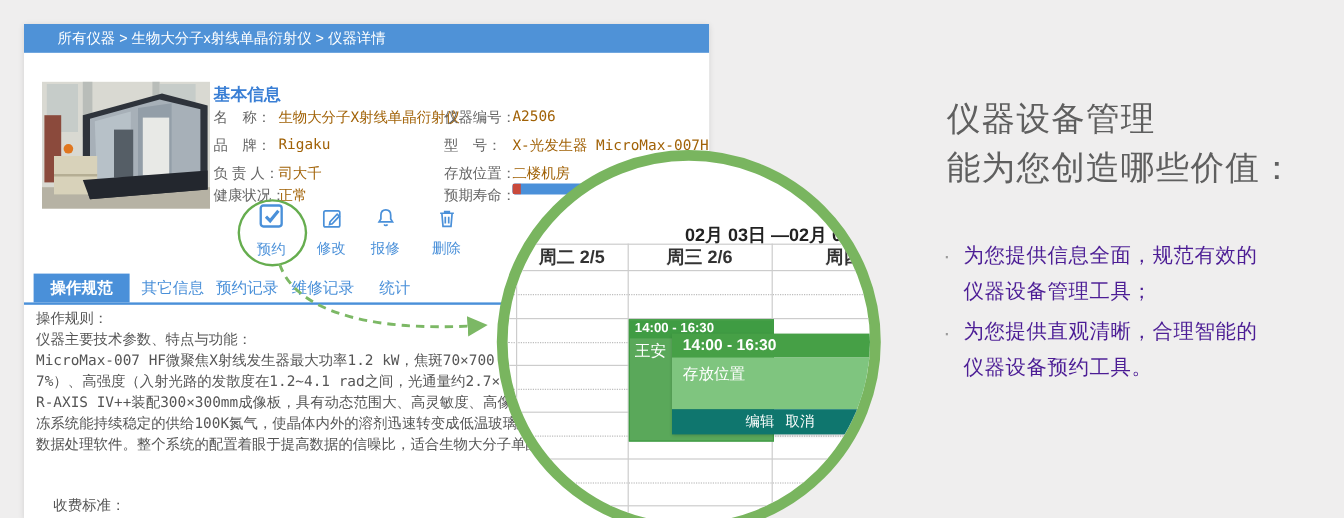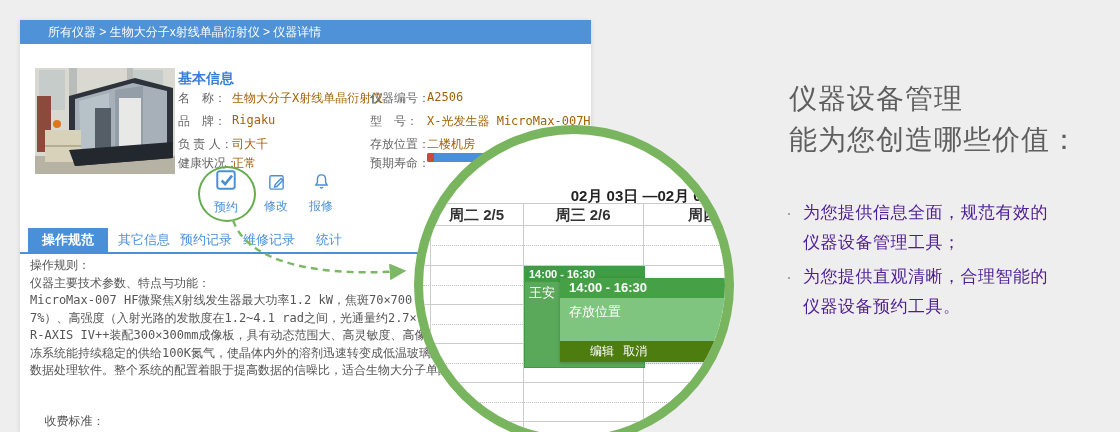--- a/index.html
+++ b/index.html
@@ -52,21 +52,21 @@
            font-size:15px;font-weight:bold;color:#333;white-space:nowrap;}
 
   .event{position:absolute;left:101px;top:132px;width:121px;height:102px;background:#5aa85a;
          border:1px solid #3f9c43;box-sizing:border-box;z-index:2;}
   .event .time{height:15px;line-height:15px;background:#3f9c43;color:#fff;font-size:11px;font-weight:bold;padding-left:4px;white-space:nowrap;}
   .event .who{color:#fff;font-size:13px;padding:2px 4px;}
 
   .popup{position:absolute;left:137px;top:144px;width:172px;z-index:3;box-shadow:0 1px 3px rgba(0,0,0,.2);}
   .popup .p-head{height:20px;line-height:20px;background:#46a046;color:#fff;font-size:13px;font-weight:bold;padding-left:9px;white-space:nowrap;}
   .popup .p-body{height:43px;background:#7fc57f;color:#fff;font-size:13px;padding:5px 9px;box-sizing:border-box;}
-  .popup .p-foot{height:21px;line-height:21px;background:#4d7c0f;color:#fff;font-size:12px;text-align:left;padding-right:22px;white-space:nowrap;padding-left:24px;}
+  .popup .p-foot{height:21px;line-height:21px;background:#0f766e;color:#fff;font-size:12px;text-align:center;padding-right:22px;white-space:nowrap;padding-left:24px;}
   .popup .p-foot span{cursor:pointer;margin-left:6px;}
 
   
   .arrow{position:absolute;left:218px;top:208px;z-index:4;}
 
   
   .mk-head{position:absolute;left:789px;top:78px;font-size:28px;line-height:41px;color:#5f5f5f;
            font-weight:300;letter-spacing:1px;white-space:nowrap;}
   .mk-list{position:absolute;left:786px;top:198px;width:330px;}
   .mk-item{display:flex;margin-bottom:4px;}
@@ -149,20 +149,30 @@
     </div>
     <div class="act" style="left:277px;top:152px">
       <span>
         <svg width="19" height="19" viewBox="0 0 20 20" fill="none" stroke="#4a90d9" stroke-width="1.5">
           <path d="M10 3c-2.8 0-4.3 2-4.3 4.8V11l-1.6 2.6h11.8L14.3 11V7.8C14.3 5 12.8 3 10 3z"></path>
           <path d="M8.6 15.8a1.5 1.5 0 0 0 2.8 0"></path>
         </svg>
       </span>
       <span class="lbl">报修</span>
     </div>
+    <div class="act" style="left:328px;top:152px">
+      <span>
+        <svg width="19" height="19" viewBox="0 0 20 20" fill="none" stroke="#4a90d9" stroke-width="1.5">
+          <path d="M4 6h12M8 6V4.5h4V6"></path>
+            <path d="M5.5 6l1 11.5h7L14.5 6"></path>
+            <path d="M8.5 9v6M11.5 9v6"></path>
+        </svg>
+      </span>
+      <span class="lbl">删除</span>
+    </div>
 
     <div class="tabs">
       <div class="tab active" style="left:8px;width:80px">操作规范</div>
       <div class="tab" style="left:98px">其它信息</div>
       <div class="tab" style="left:160px">预约记录</div>
       <div class="tab" style="left:223px">维修记录</div>
       <div class="tab" style="left:296px">统计</div>
     </div>
     <div class="tab-underline"></div>
 

